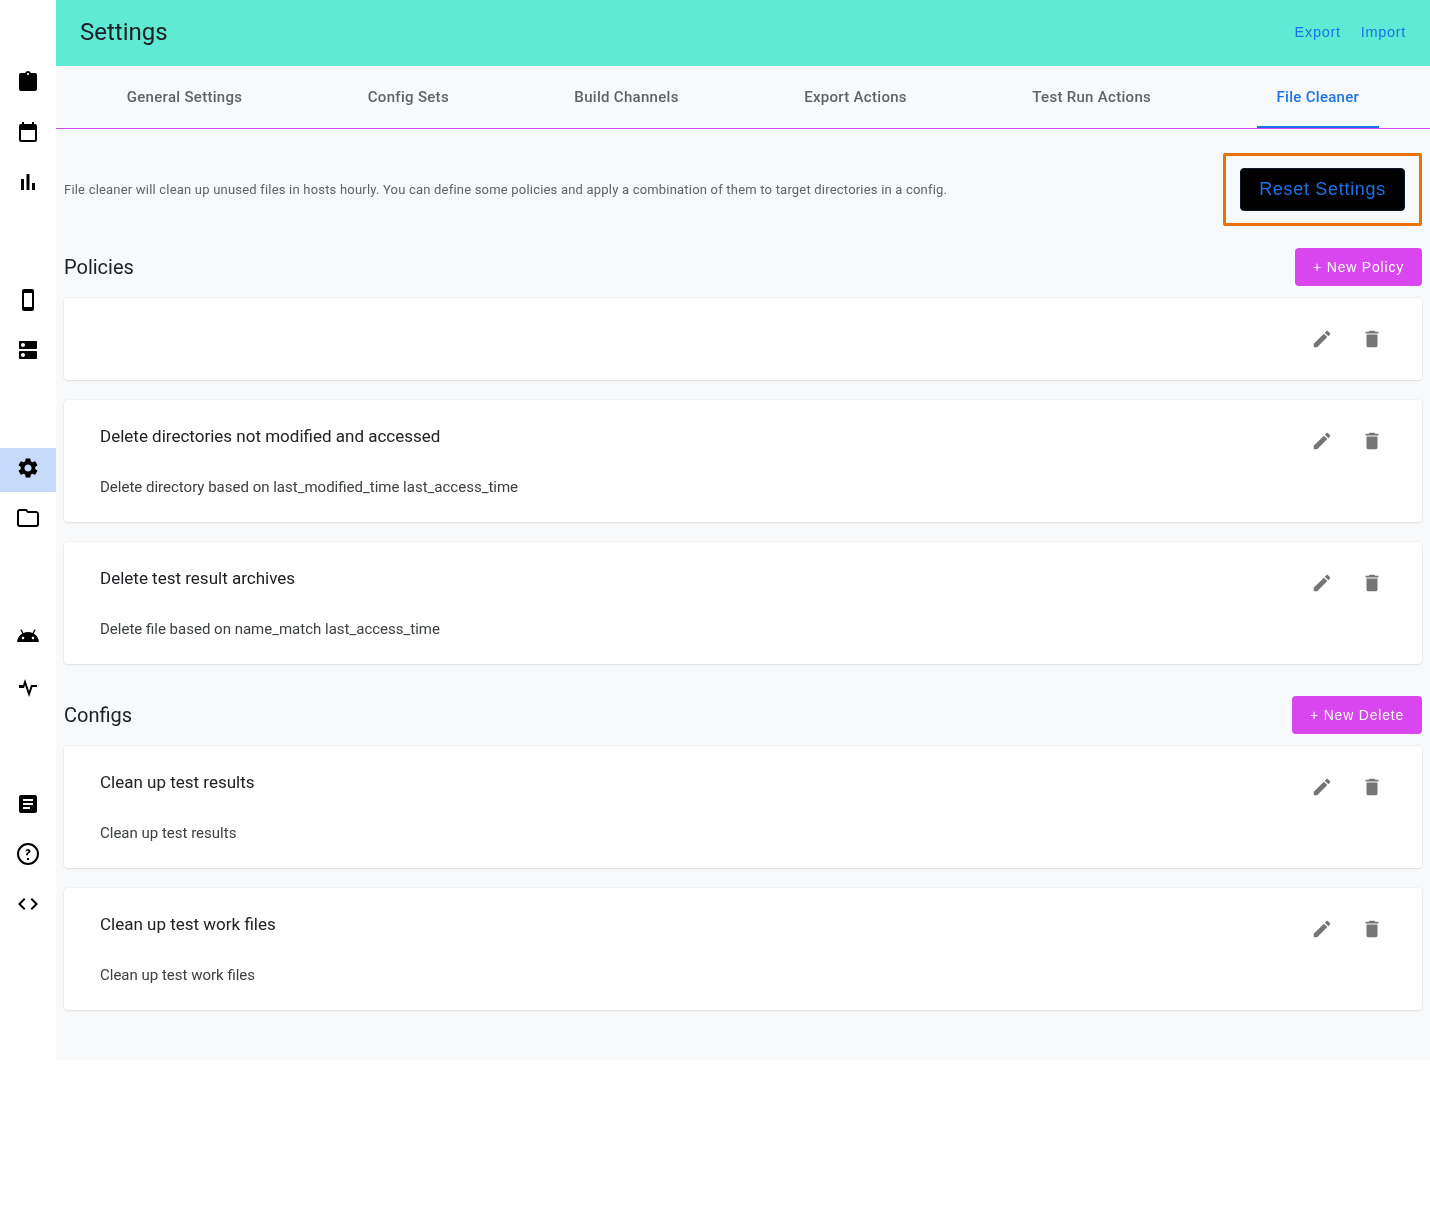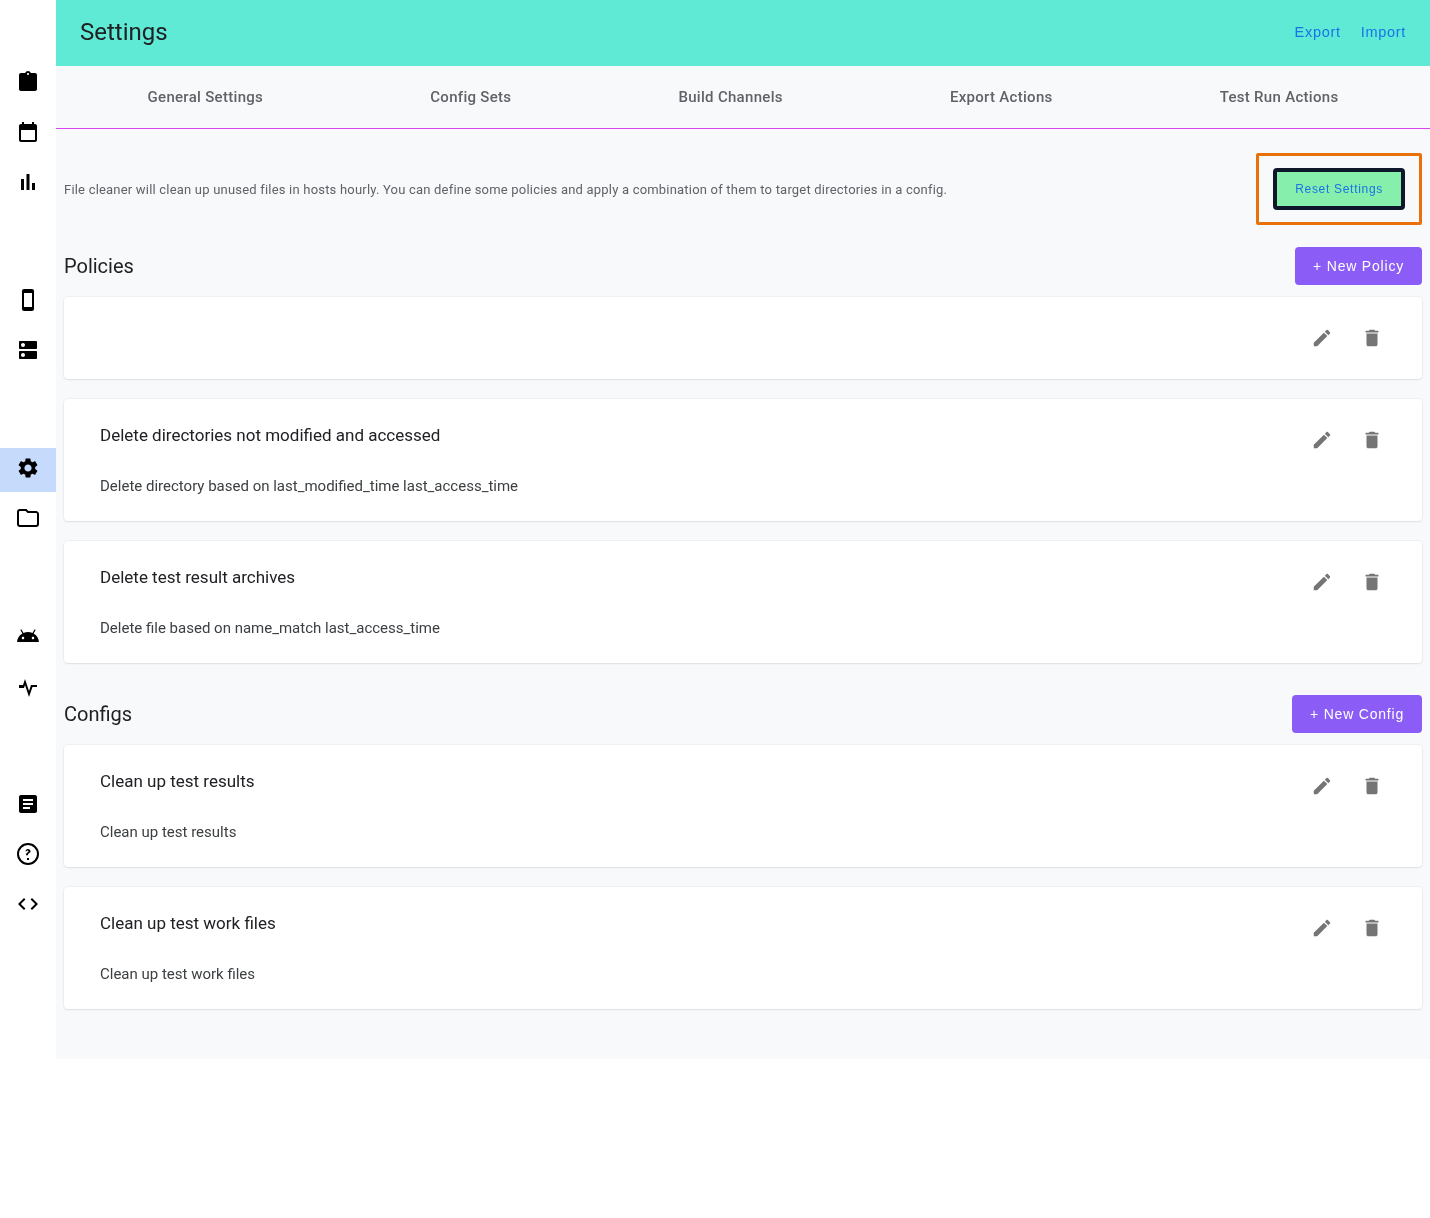--- a/index.html
+++ b/index.html
@@ -89,40 +89,40 @@
     font-size: 13px;
     color: #5f6368;
     letter-spacing: 0.2px;
   }
   .reset-wrap {
     border: 3px solid #e8710a;
     padding: 12px 14px;
     border-radius: 2px;
   }
   .reset-btn {
-    background: #86efac;
-    border: 4px solid #0f172a;
+    background: #000000;
+    border: 1px solid #0f172a;
     color: #1a73e8;
-    font-size: 12px;
+    font-size: 18px;
     letter-spacing: 0.7px;
     padding: 10px 18px;
     border-radius: 4px;
     cursor: pointer;
   }
 
   
   .section-head {
     display: flex;
     justify-content: space-between;
     align-items: center;
     padding: 12px 8px 12px 8px;
   }
   .section-title { font-size: 20px; font-weight: 400; color: #202124; }
   .primary-btn {
-    background: #8b5cf6;
+    background: #d946ef;
     color: #fff;
     border: none;
     border-radius: 4px;
     padding: 11px 18px;
     font-size: 14px;
     letter-spacing: 0.8px;
     cursor: pointer;
   }
 
   
@@ -260,20 +260,21 @@
     </div>
   </div>
 
   <div class="content">
     <div class="tabs">
       <div class="tab">General Settings</div>
       <div class="tab">Config Sets</div>
       <div class="tab">Build Channels</div>
       <div class="tab">Export Actions</div>
       <div class="tab">Test Run Actions</div>
+      <div class="tab active">File Cleaner</div>
     </div>
 
     <div class="info-row">
       <div class="info-text">File cleaner will clean up unused files in hosts hourly. You can define some policies and apply a combination of them to target directories in a config.</div>
       <div class="reset-wrap">
         <button class="reset-btn">Reset Settings</button>
       </div>
     </div>
 
     <div class="section-head">
@@ -331,21 +332,21 @@
         <button class="icon-btn">
             <span><svg viewBox="0 0 24 24">
                 <path d="M6 19c0 1.1.9 2 2 2h8c1.1 0 2-.9 2-2V7H6v12zM19 4h-3.5l-1-1h-5l-1 1H5v2h14V4z"></path>
               </svg></span>
           </button>
       </div>
     </div>
 
     <div class="section-head">
       <div class="section-title">Configs</div>
-      <button class="primary-btn">+ New Config</button>
+      <button class="primary-btn">+ New Delete</button>
     </div>
 
     <div class="card">
       <div class="card-text">
         <div class="card-title">Clean up test results</div>
         <div class="card-desc">Clean up test results</div>
       </div>
       <div class="card-actions">
         <button class="icon-btn">
             <span><svg viewBox="0 0 24 24">

